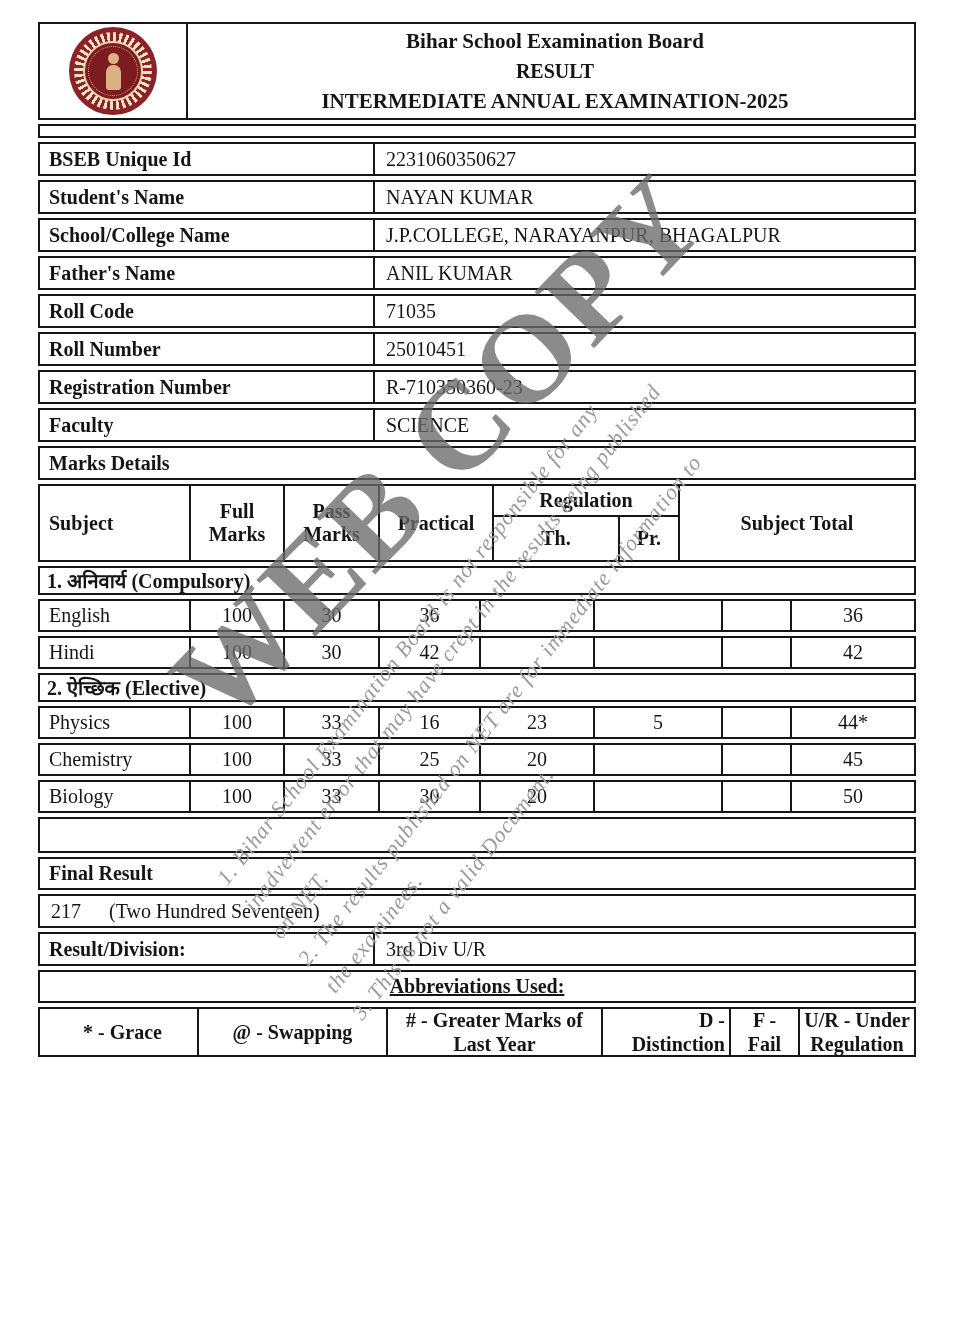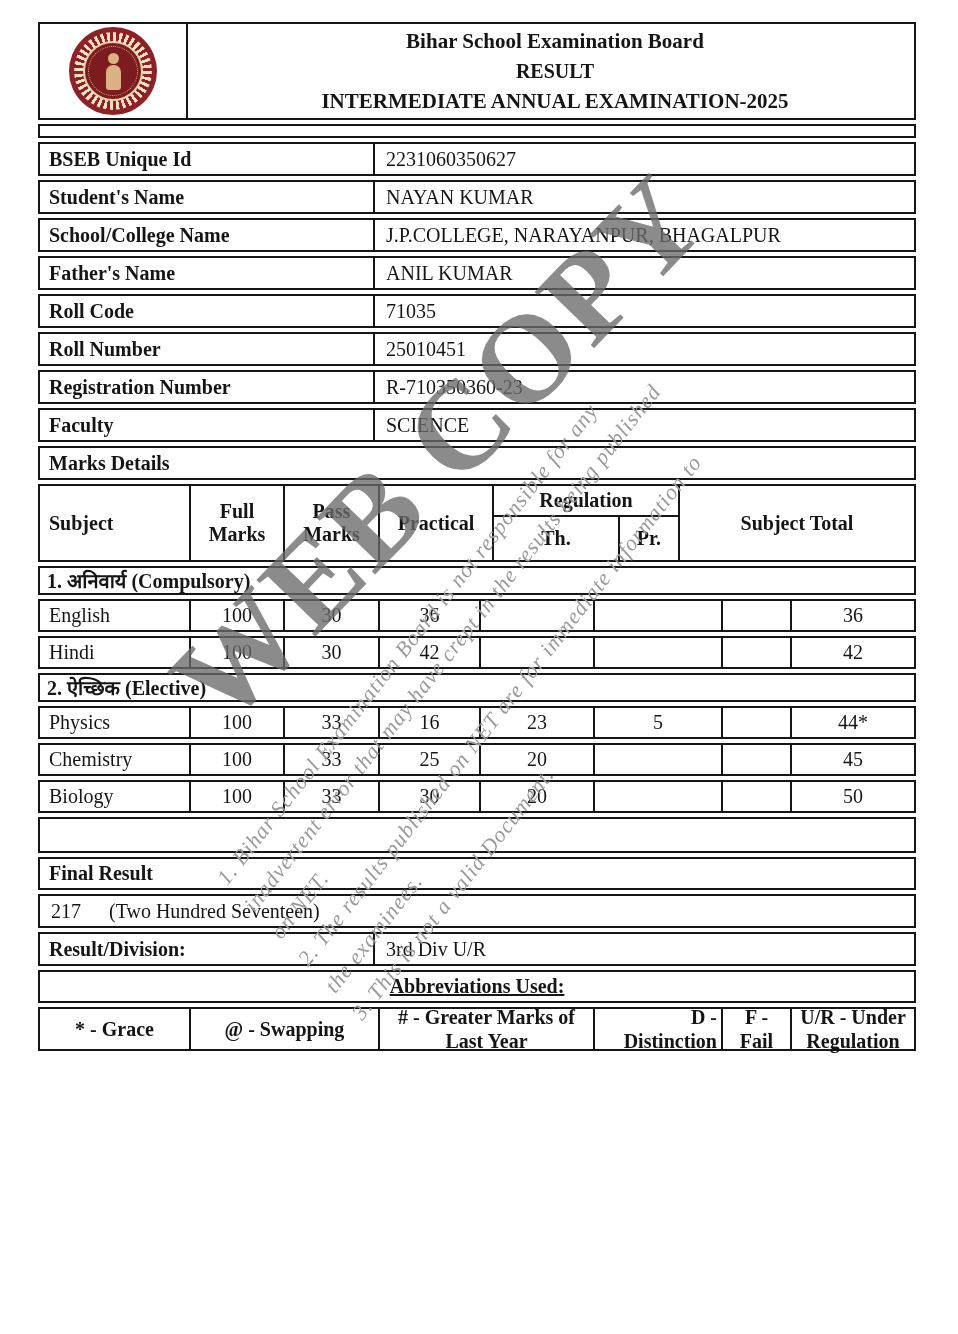--- a/index.html
+++ b/index.html
@@ -74,21 +74,21 @@
     font-weight:bold;font-size:20px;}
   .subject-row{height:33px;display:flex;font-size:20px;}
   .empty-row{height:36px;}
 
   .final-row{height:33px;display:flex;align-items:center;padding-left:9px;
     font-weight:bold;font-size:20px;}
 
   .abbr-title-row{height:33px;display:flex;align-items:center;justify-content:center;
     font-weight:bold;font-size:20px;}
   .abbr-title-row span{text-decoration:underline;}
-  .abbr-row{height:44px;display:flex;font-weight:bold;font-size:20px;line-height:1.2;}
+  .abbr-row{height:50px;display:flex;font-weight:bold;font-size:20px;line-height:1.2;padding-left:8px;}
   .abbr-row .cell{padding:0 4px;}
   .a1{width:151px;}
   .a2{width:189px;}
   .a3{width:215px;}
   .a4{width:128px;text-align:right;}
   .a5{width:69px;}
   .a6{flex:1;border-right:none;}
 
   
   .wm{position:absolute;z-index:3;pointer-events:none;white-space:nowrap;}

